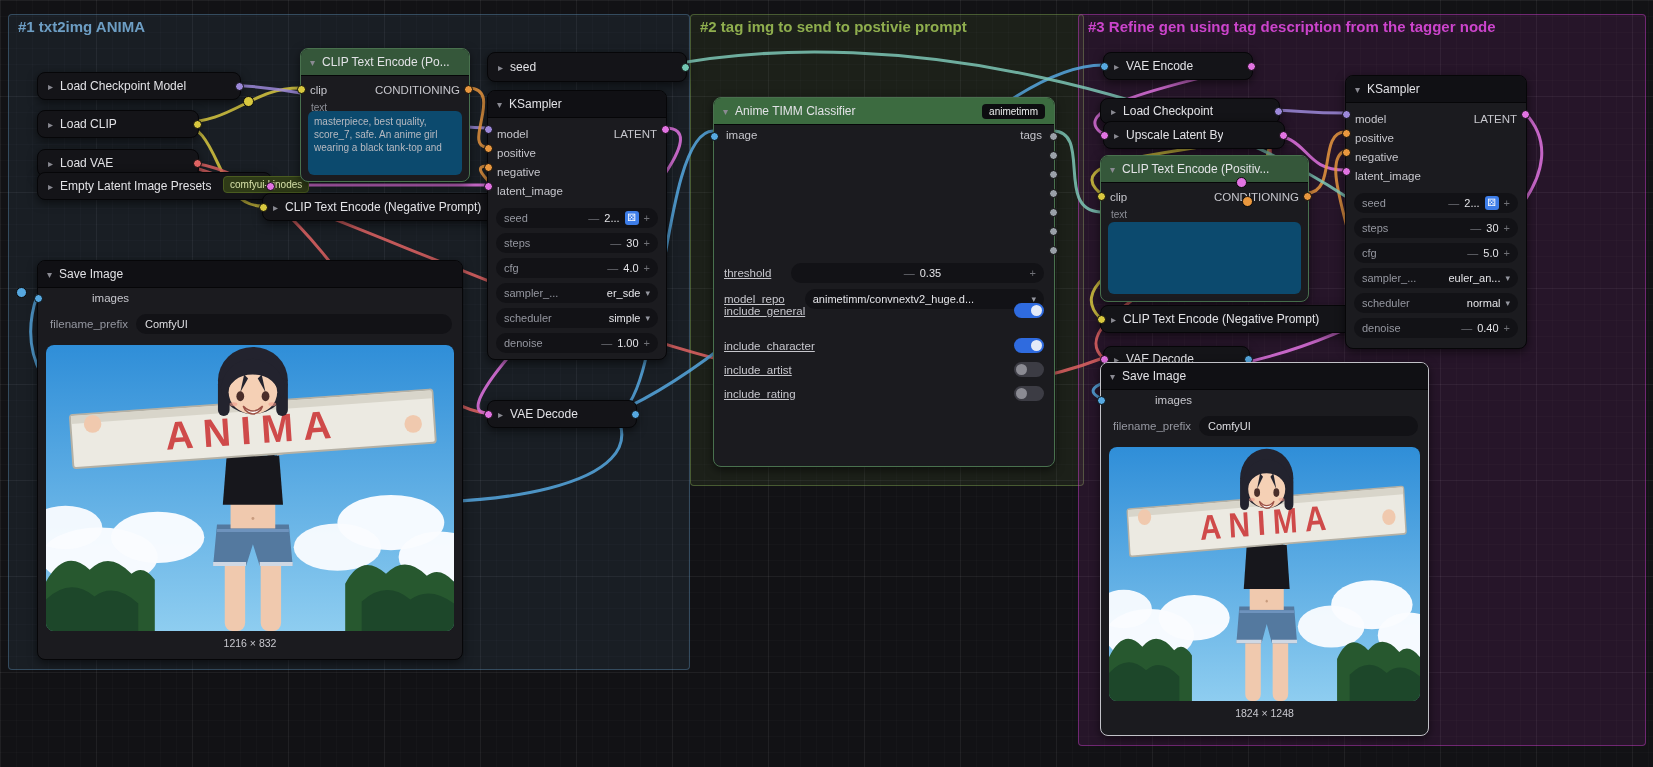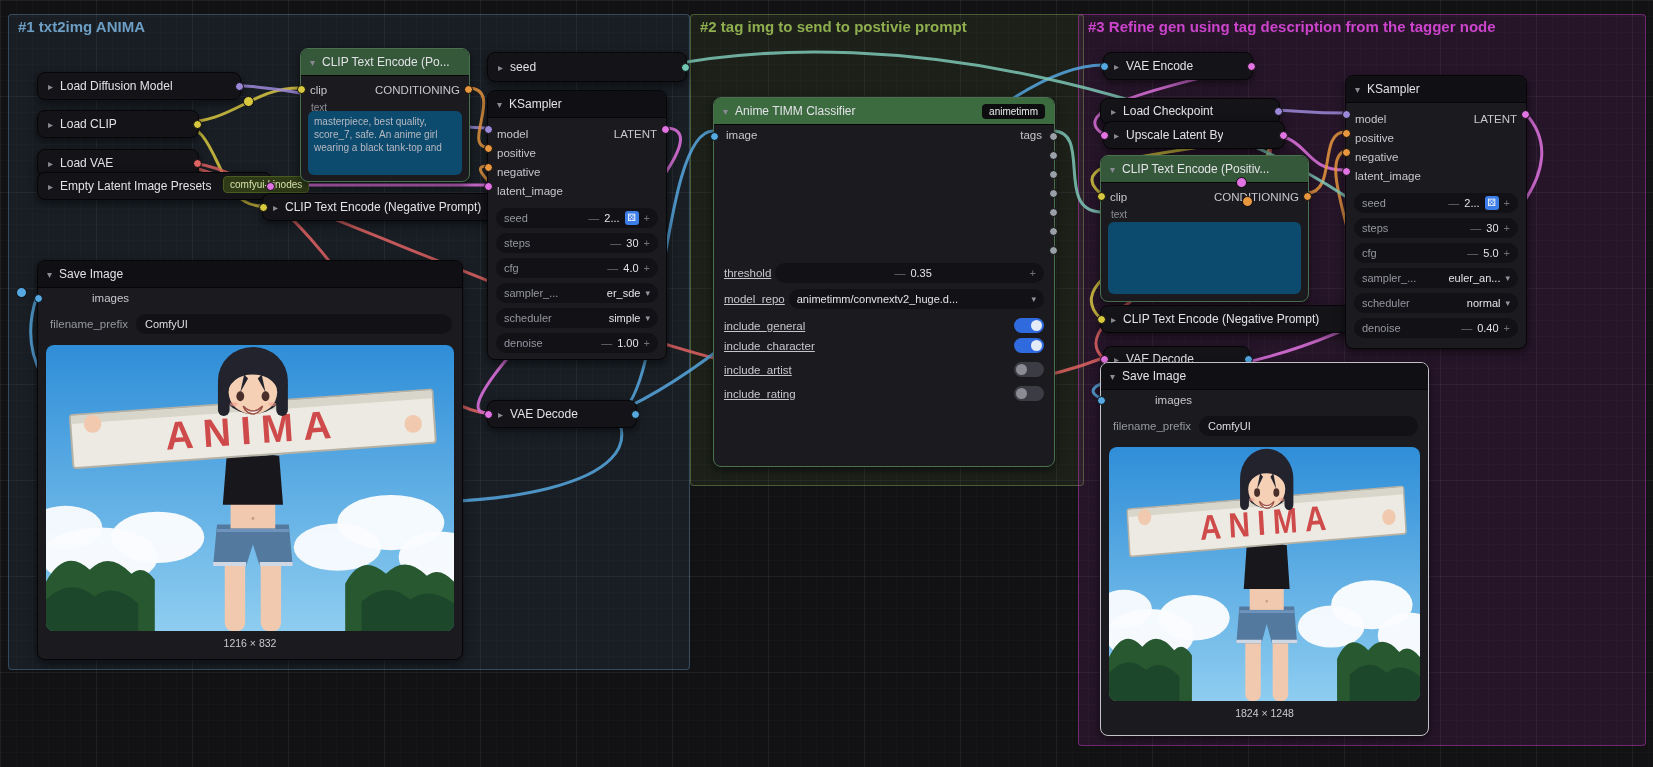--- a/index.html
+++ b/index.html
@@ -68,21 +68,21 @@
 
   .slotlabel{position:absolute;left:14px;font-size:11.5px;color:#c6c6cc;margin-left:40px;}
   .fnrow{position:absolute;left:12px;right:10px;display:flex;align-items:center;gap:8px;font-size:11.5px;}
   .fnlab{color:#9597a0;white-space:nowrap;}
   .fnpill{flex:1;height:20px;background:#121216;border-radius:10px;display:flex;align-items:center;
           padding:0 9px;color:#dfdfe3;font-size:11px;overflow:hidden;}
   .preview{position:absolute;left:8px;right:8px;border-radius:8px;overflow:hidden;background:#000;}
   .preview svg{display:block;width:100%;height:100%;}
   .caption{position:absolute;left:0;right:0;text-align:center;font-size:10.5px;font-weight:400;color:#c9c9cf;}
 
-  .crow{position:absolute;left:10px;right:10px;display:flex;align-items:center;gap:4px;font-size:11.5px;color:#c6c6cc;}
+  .crow{position:absolute;left:10px;right:10px;display:flex;align-items:center;gap:20px;font-size:11.5px;color:#c6c6cc;}
   .clab{color:#c6c6cc;white-space:nowrap;text-decoration:underline;}
   .cpill{flex:1;height:20px;background:#121216;border-radius:10px;display:flex;align-items:center;
          padding:0 8px;font-size:11px;gap:5px;position:relative;overflow:hidden;}
   .thfill{position:absolute;left:0;top:0;bottom:0;width:42%;background:#2a2a33;border-radius:10px 0 0 10px;}
   .cpill>*{position:relative;}
   .outcol{position:absolute;right:12px;text-align:right;font-size:11.5px;color:#c6c6cc;line-height:19px;}
   .toggle{width:30px;height:15px;border-radius:8px;background:#3c3c44;position:relative;flex:0 0 auto;}
   .toggle .knob{position:absolute;left:2px;top:2px;width:11px;height:11px;border-radius:50%;background:#8b8b93;}
   .toggle.on{background:#2f6bdf;}
   .toggle.on .knob{left:auto;right:2px;background:#e3eaf8;}
@@ -191,21 +191,21 @@
     <path class="w wk-str" d="M665,66 C905,18 1205,102 1345,196"></path>
   </svg>
 
   <span class="ldot" style="left:243px;top:96px;background:#d8c83f"></span>
   <span class="ldot" style="left:1236px;top:177px;background:#e273e2"></span>
   <span class="ldot" style="left:1242px;top:196px;background:#e9973e"></span>
   <span class="ldot" style="left:16px;top:287px;background:#56a8e0"></span>
 
   <div class="node collapsed" style="left:37px;top:72px;width:182px">
     <span class="chev">▸</span>
-    <span class="ntitle">Load Diffusion Model</span>
+    <span class="ntitle">Load Checkpoint Model</span>
     <span class="dot dot-r c-model"></span>
   </div>
 
   <div class="node collapsed" style="left:37px;top:110px;width:140px">
     <span class="chev">▸</span>
     <span class="ntitle">Load CLIP</span>
     <span class="dot dot-r c-clip"></span>
   </div>
 
   <div class="node collapsed" style="left:37px;top:149px;width:140px">
@@ -379,21 +379,21 @@
       </div>
     </div>
     <div class="crow" style="top:191px">
       <span class="clab">model_repo</span>
       <div class="cpill">
         <span class="wval">animetimm/convnextv2_huge.d...</span>
         <span class="wfill"></span>
         <span class="wchev">▾</span>
       </div>
     </div>
-    <div class="crow" style="top:220px">
+    <div class="crow" style="top:205px">
       <span class="clab">include_general</span>
       <span class="wfill"></span>
       <span class="toggle on">
           <span class="knob"></span>
         </span>
     </div>
     <div class="crow" style="top:240px">
       <span class="clab">include_character</span>
       <span class="wfill"></span>
       <span class="toggle on">

